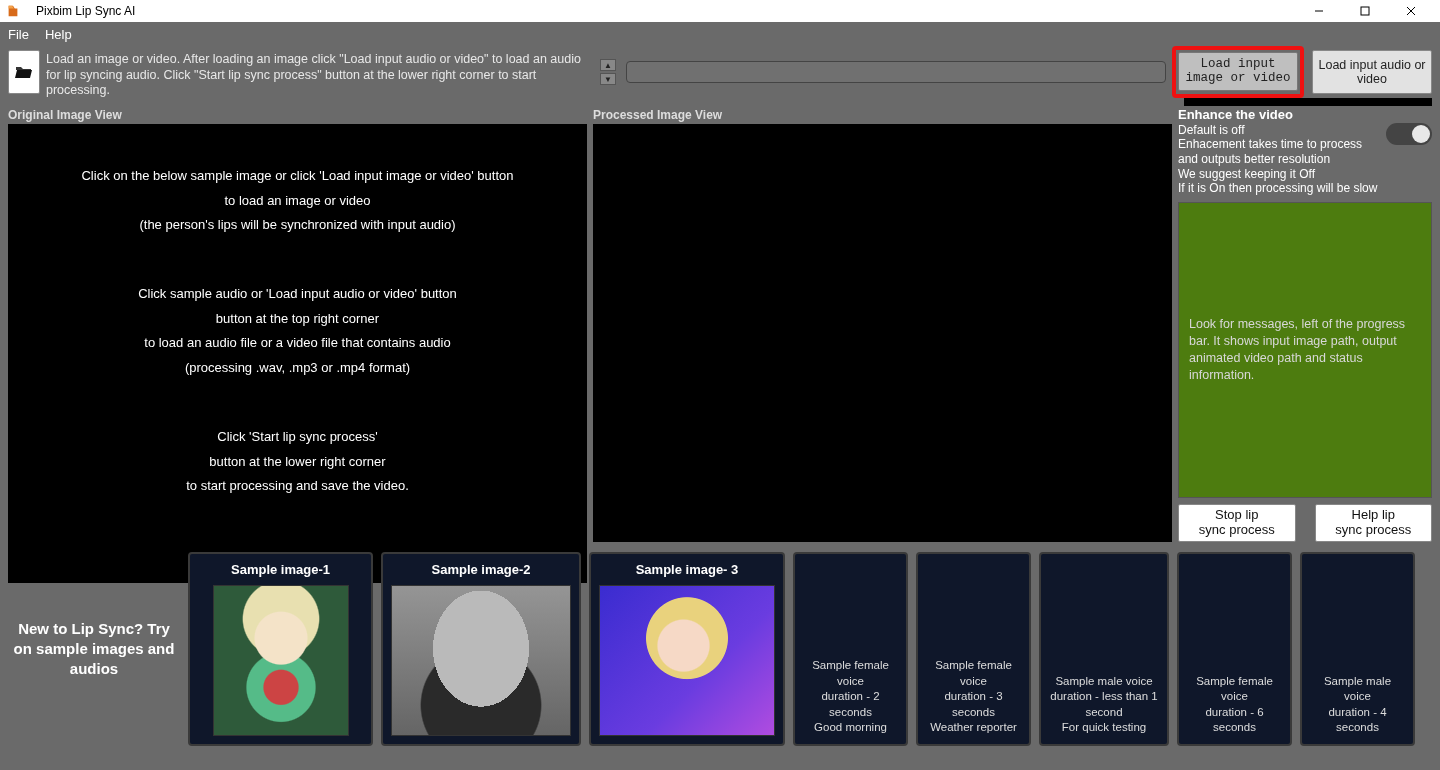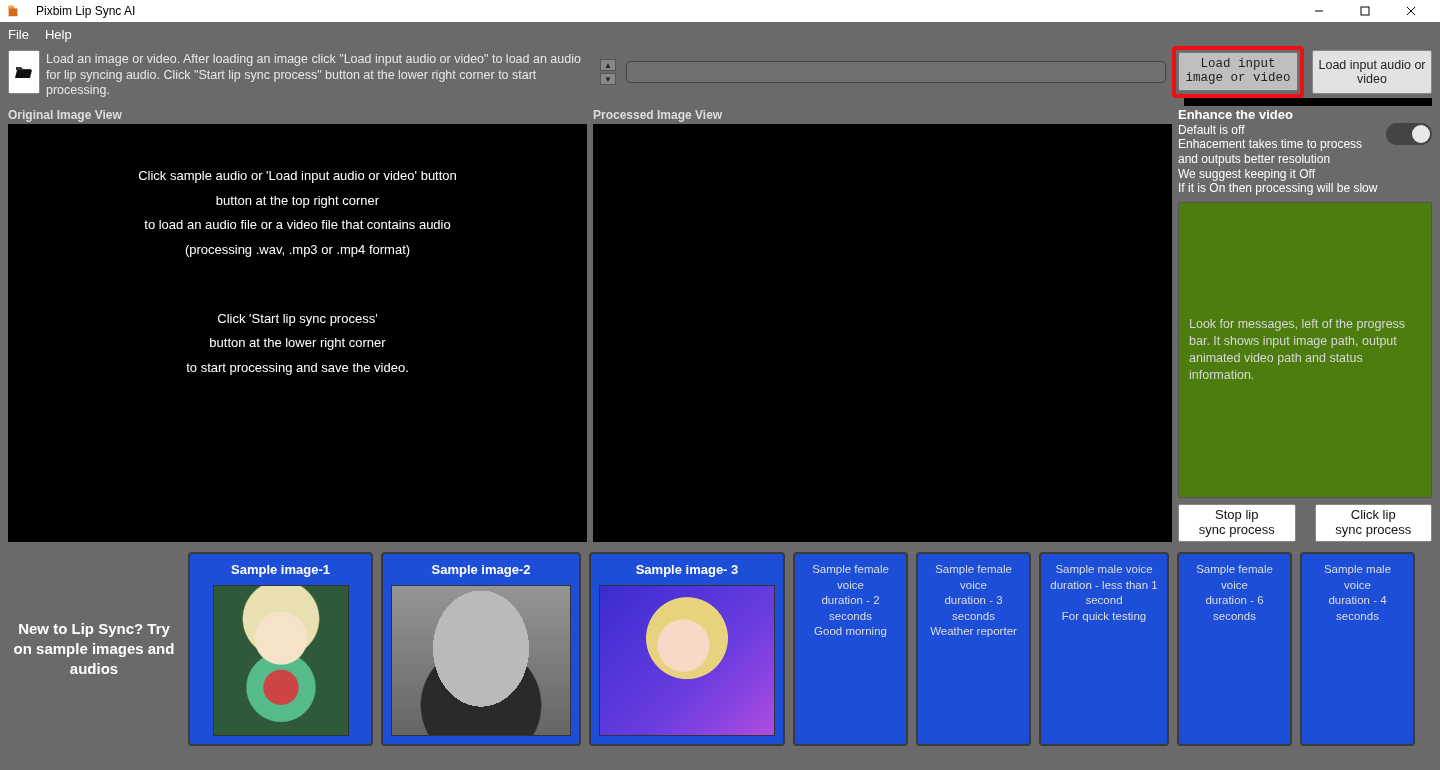--- a/index.html
+++ b/index.html
@@ -213,25 +213,25 @@
     justify-content:center;
     text-align:center;
     font-weight:bold;
     font-size:15px;
     color:#fff;
     line-height:1.35;
   }
   .sample-card {
     border:2px solid #3a3a3a;
     border-radius:4px;
-    background:#1d4ed8;
+    background:#0f172a;
     display:flex;
     flex-direction:column;
     align-items:center;
-    justify-content:flex-start;
+    justify-content:flex-end;
     padding:8px;
   }
   .img-card { width:185px; }
   .img-card .lbl {
     font-size:13px;
     color:#fff;
     font-weight:600;
     margin-bottom:8px;
   }
   .thumb {
@@ -324,20 +324,25 @@
     <div class="load-btn pressed">Load input image or video</div>
   </div>
   <div class="load-btn" style="margin-left:6px">Load input audio or video</div>
 </div>
 <div class="black-strip"></div>
 
 <div class="main">
   <div class="view-col">
     <div class="view-header">Original Image View</div>
     <div class="view-panel">
+      <div class="block">
+        <p>Click on the below sample image or click 'Load input image or video' button</p>
+        <p>to load an image or video</p>
+        <p>(the person's lips will be synchronized with input audio)</p>
+      </div>
       <div class="block">
         <p>Click sample audio or 'Load input audio or video' button</p>
         <p>button at the top right corner</p>
         <p>to load an audio file or a video file that contains audio</p>
         <p>(processing .wav, .mp3 or .mp4 format)</p>
       </div>
       <div class="block">
         <p>Click 'Start lip sync process'</p>
         <p>button at the lower right corner</p>
         <p>to start processing and save the video.</p>
@@ -365,21 +370,21 @@
     </div>
     <div class="msg-panel">
       <span>Look for messages, left of the progress bar. It shows input image path, output animated video path and status information.</span>
     </div>
     <div class="action-row">
       <div class="action-btn">
         <span>Stop lip</span><br>
         <span>sync process</span>
       </div>
       <div class="action-btn">
-        <span>Click lip</span><br>
+        <span>Help lip</span><br>
         <span>sync process</span>
       </div>
     </div>
   </div>
 </div>
 
 <div class="samples">
   <div class="samples-intro">New to Lip Sync? Try on sample images and audios</div>
 
   <div class="sample-card img-card">

